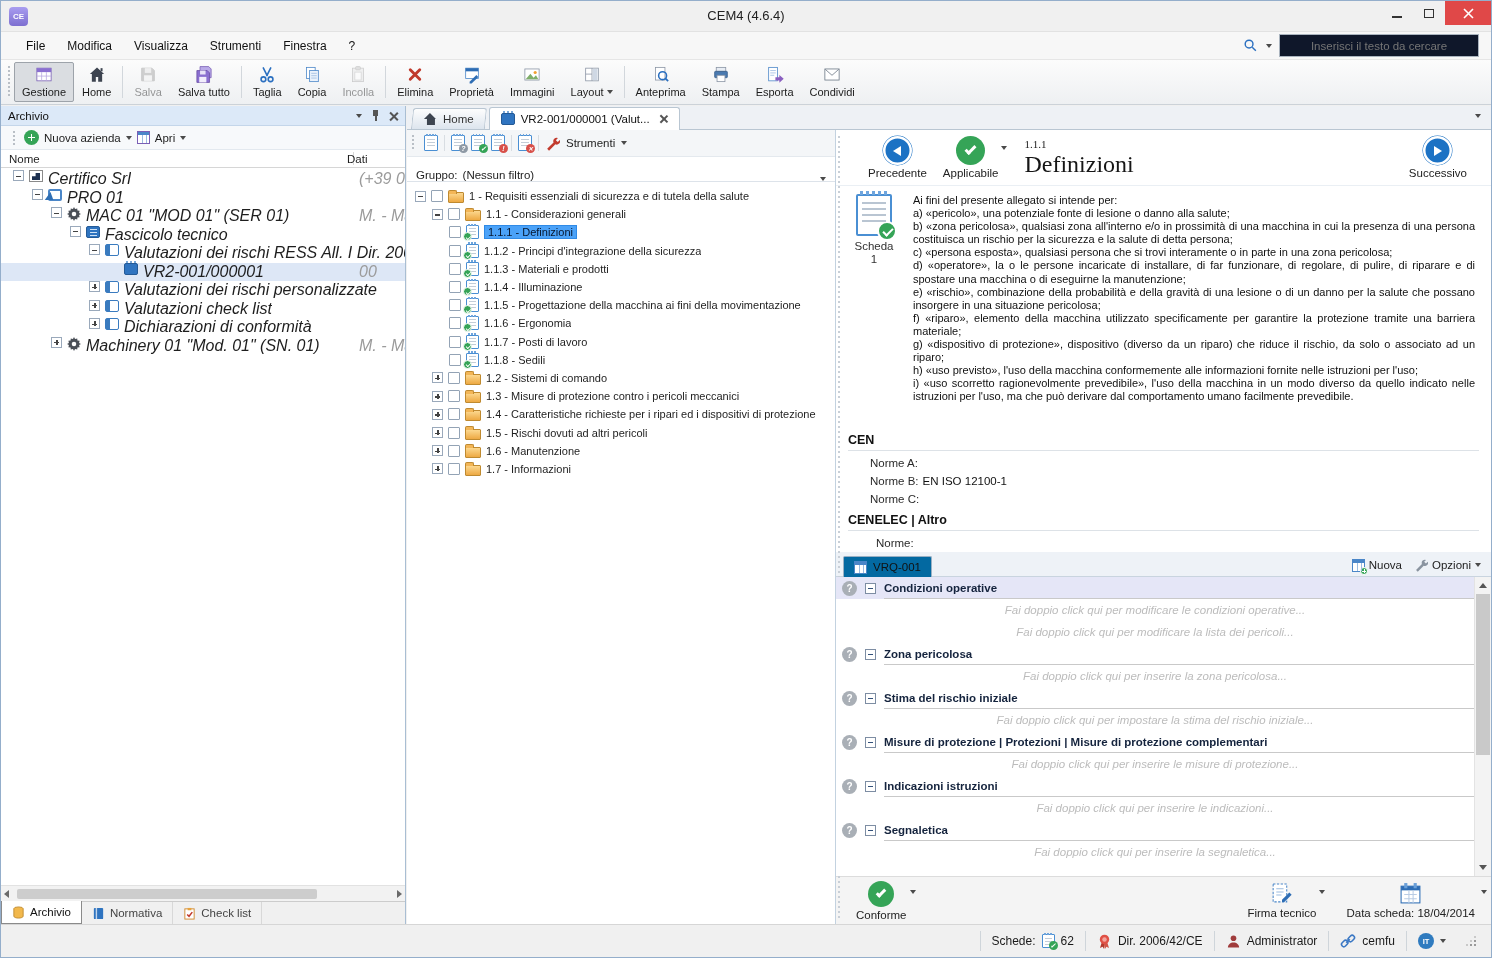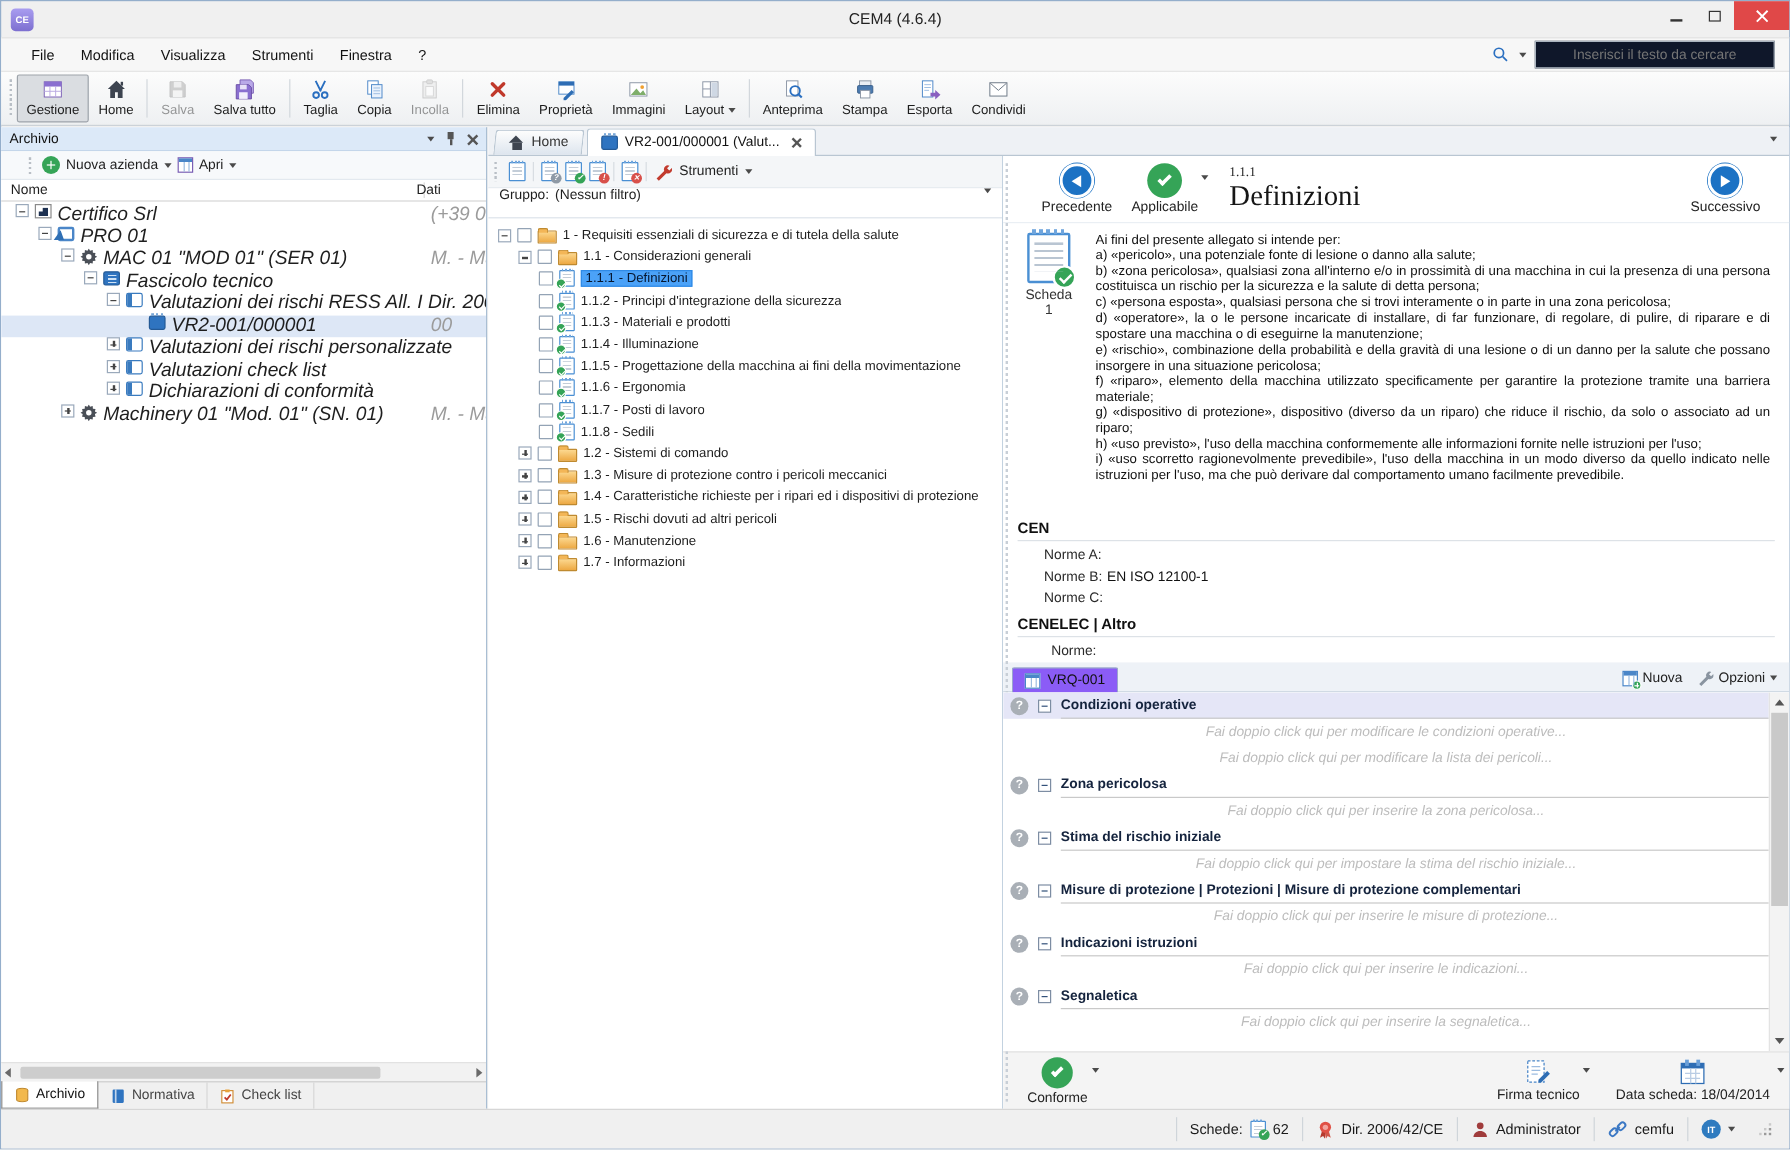--- a/index.html
+++ b/index.html
@@ -37,21 +37,21 @@
   
   .left-panel { position:absolute; top:105px; left:0; width:405px; bottom:33px; background:#fff; border-right:1px solid #a9bed3; display:flex; flex-direction:column; }
   .lp-header { height:20px; background:#dce9f8; border-bottom:1px solid #c4d6ea; display:flex; align-items:center; padding:0 7px; font-size:11.5px; color:#111; }
   .lp-hicons { margin-left:auto; display:flex; align-items:center; gap:9px; }
   .pin-icon { width:9px; height:11px; position:relative; }
   .pin-icon::before { content:''; position:absolute; left:2px; top:0; width:5px; height:6px; background:#555; }
   .pin-icon::after { content:''; position:absolute; left:4px; top:6px; width:1.5px; height:5px; background:#555; }
   .x-icon { position:relative; width:9px; height:9px; }
   .x-icon::before,.x-icon::after { content:''; position:absolute; left:4px; top:0; width:1.6px; height:11px; background:#555; }
   .x-icon::before { transform:rotate(45deg);} .x-icon::after { transform:rotate(-45deg);}
-  .lp-toolbar { height:24px; display:flex; align-items:center; gap:5px; padding:0 4px 0 20px; background:#f7f9fb; border-bottom:1px solid #e3e9ef; font-size:11.5px; }
+  .lp-toolbar { height:24px; display:flex; align-items:center; gap:5px; padding:0 4px 0 9px; background:#f7f9fb; border-bottom:1px solid #e3e9ef; font-size:11.5px; }
   .circle-plus { width:15px; height:15px; border-radius:50%; background:#35a457; color:#fff; display:flex; align-items:center; justify-content:center; }
   .circle-plus::before { content:''; width:7px; height:1.8px; background:#fff; position:absolute; }
   .circle-plus::after { content:''; width:1.8px; height:7px; background:#fff; position:absolute; }
   .circle-plus { position:relative; }
   .lp-cols { height:18px; display:flex; align-items:center; border-bottom:1px solid #d6d6d6; font-size:11.5px; position:relative; background:#fff; }
   .col-nome { padding-left:8px; }
   .col-dati { position:absolute; left:346px; }
   .col-div { position:absolute; left:352px; top:2px; bottom:2px; width:1px; background:#d9d9d9; }
   .lp-tree { flex:1; overflow:hidden; padding-top:2px; }
   .trow { height:18.5px; display:flex; align-items:flex-start; position:relative; font-size:16px; padding-left:calc(12px + var(--l)*19px); gap:5px; white-space:nowrap;font-style:italic; }
@@ -115,21 +115,21 @@
   .tp-toolbar { height:27px; display:flex; align-items:center; gap:6px; padding:0 6px 0 2px; background:#f4f6f8; border-bottom:1px solid #e4e9ee; font-size:11.5px; }
   .mclip { position:relative; width:14px; height:16px; background:#fff; border:1px solid #4a8fd3; border-radius:1px; flex:none; }
   .mclip::before { content:''; position:absolute; left:1px; right:1px; top:-2.5px; height:2px; background-image:repeating-linear-gradient(90deg,#6fa5dd 0 1.5px, transparent 1.5px 3px); }
   .mclip::after { content:''; position:absolute; left:2px; top:3px; right:2px; height:9px; background-image:repeating-linear-gradient(#c3cdd8 0 1px, transparent 1px 3px); }
   .mbadge { position:absolute; right:-4px; bottom:-3px; width:9px; height:9px; border-radius:50%; color:#fff; font-size:7px; font-weight:bold; line-height:9px; text-align:center; z-index:2; }
   .mbadge.q { background:#8e99a5; } .mbadge.q::before { content:'?'; }
   .mbadge.ok { background:#35a457; } .mbadge.ok::before { content:'\2713'; }
   .mbadge.warn { background:#d8504a; } .mbadge.warn::before { content:'!'; }
   .mbadge.del { background:#d8504a; } .mbadge.del::before { content:'\2715'; font-size:6px; }
   .tsep { width:1px; height:16px; background:#d8dde2; }
-  .tp-filter { height:25px; display:flex; align-items:flex-start; padding:0 9px; font-size:11.5px; border-bottom:1px solid #dde3ea; gap:5px; background:#fff; }
+  .tp-filter { height:25px; display:flex; align-items:flex-end; padding:0 9px; font-size:11.5px; border-bottom:1px solid #dde3ea; gap:5px; background:#fff; }
   .tp-tree { flex:1; padding-top:5px; overflow:hidden; }
   .mrow { height:18.2px; display:flex; align-items:center; gap:5px; font-size:11px; padding-left:calc(8px + var(--l)*17px); white-space:nowrap; overflow:hidden; }
   .mrow .sel-lbl { background:#4ba2f8; border:1px solid #2f8ae6; color:#06162e; padding:0 3px; }
 
   
   .detail-pane { flex:1; min-width:0; display:flex; flex-direction:column; position:relative; background:#fff; }
   .detail-pane::before { content:''; position:absolute; left:1px; top:6px; bottom:6px; width:3px; background-image:repeating-linear-gradient(#c8cfd7 0 2px, transparent 2px 5px); background-size:2px 100%; background-repeat:no-repeat; background-position:center; }
   .nav-header { height:56px; flex:none; display:flex; align-items:center; gap:16px; padding:0 24px 0 32px; border-bottom:1px solid #eaeff4; }
   .navbtn { display:flex; flex-direction:column; align-items:center; gap:2px; font-size:11.5px; color:#222; position:relative; }
   .navcirc { width:29px; height:29px; border-radius:50%; background:#1c72c4; box-shadow:inset 0 0 0 2.5px #fff, 0 0 0 0.5px #1c72c4; display:flex; align-items:center; justify-content:center; }
@@ -151,21 +151,21 @@
   .big-check { position:absolute; right:-7px; bottom:-7px; width:20px; height:20px; border-radius:50%; background:#35a457; border:2px solid #fff; }
   .big-check::before { content:''; position:absolute; left:4px; top:5px; width:8px; height:4px; border-left:2.5px solid #fff; border-bottom:2.5px solid #fff; transform:rotate(-45deg); }
   .def-text { flex:1; font-size:11px; line-height:13.1px; color:#101010; text-align:justify; padding-right:6px; overflow:hidden; }
 
   .norms { flex:none; height:124px; padding:2px 12px 0 12px; font-size:11.5px; color:#2a2a2a; }
   .norm-h { font-weight:bold; font-size:12.5px; color:#101010; border-bottom:1px solid #dde2e7; padding-bottom:3px; margin-top:3px; }
   .norm-row { padding:6px 0 0 22px; }
   .norm-row .val { margin-left:4px; color:#111; }
 
   .vrq-strip { height:25px; flex:none; background:#eef2f7; border-bottom:1px solid #c9d4df; display:flex; align-items:flex-end; padding:0 10px 0 7px; font-size:11.5px; }
-  .vrq-tab { height:21px; background:#8b5cf6; border:1px solid #9ab0c4; border-bottom:none; border-radius:2px 2px 0 0; display:flex; align-items:center; gap:6px; padding:0 10px; margin-bottom:-1px; color:#111; }
+  .vrq-tab { height:21px; background:#0369a1; border:1px solid #9ab0c4; border-bottom:none; border-radius:2px 2px 0 0; display:flex; align-items:center; gap:6px; padding:0 10px; margin-bottom:-1px; color:#111; }
   .ic-table { width:13px; height:13px; border:1px solid #4a86c8; background:#fff; position:relative; }
   .ic-table::before { content:''; position:absolute; left:0; right:0; top:0; height:3px; background:#4a86c8; }
   .ic-table::after { content:''; position:absolute; left:4px; top:3px; bottom:0; width:1px; background:#9cbce0; box-shadow:4px 0 #9cbce0; }
   .vrq-actions { margin-left:auto; display:flex; align-items:center; gap:12px; padding-bottom:4px; }
   .act { display:flex; align-items:center; gap:4px; color:#222; }
   .mini-plus { position:absolute; right:-4px; bottom:-4px; width:8px; height:8px; border-radius:50%; background:#35a457; border:1px solid #fff; }
   .mini-plus::before { content:''; position:absolute; left:1.5px; top:3px; width:4px; height:1.4px; background:#fff; }
   .mini-plus::after { content:''; position:absolute; left:2.8px; top:1.7px; width:1.4px; height:4px; background:#fff; }
 
   .vrq-list { flex:1; position:relative; overflow:hidden; background:#fff; padding-right:17px; }

